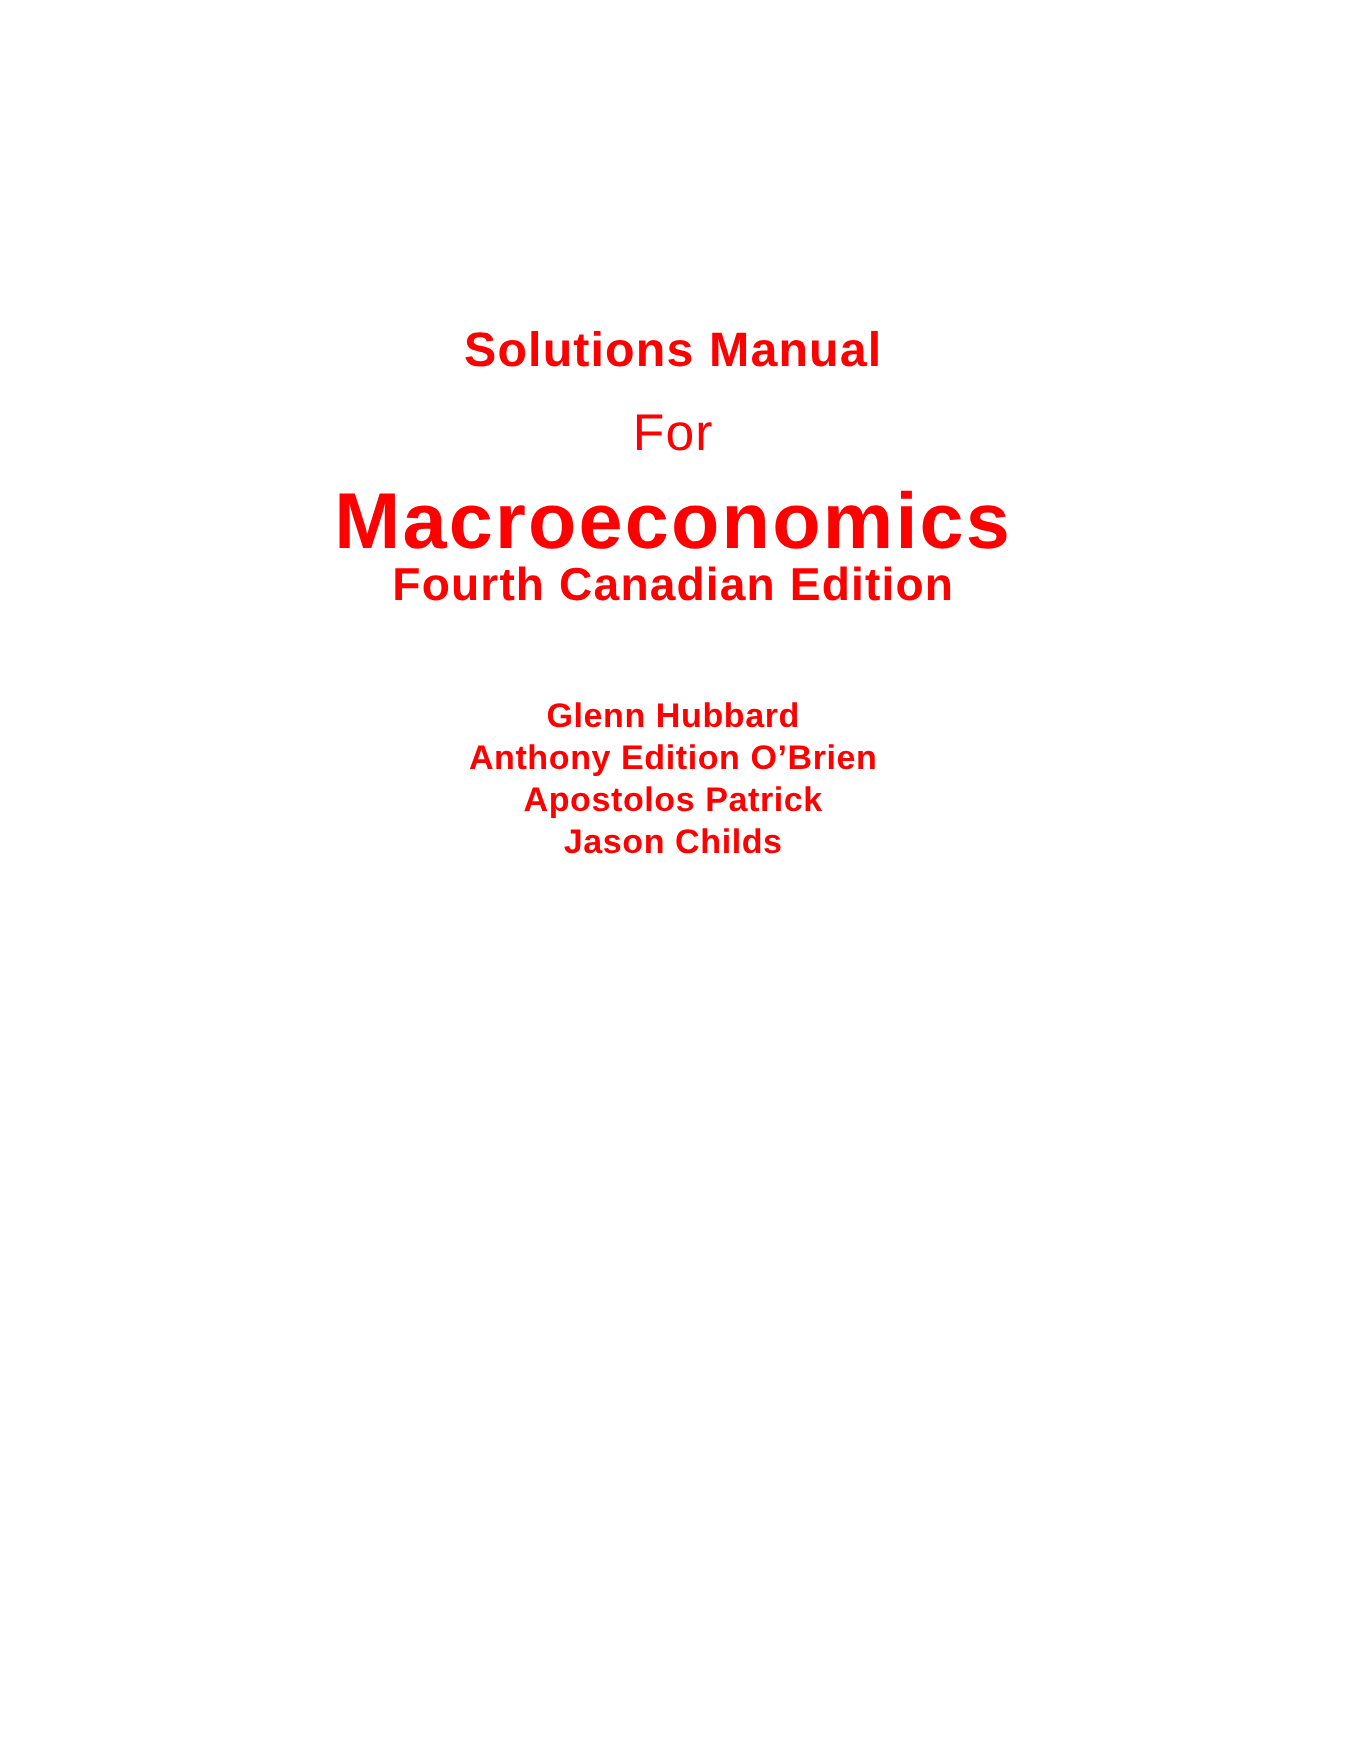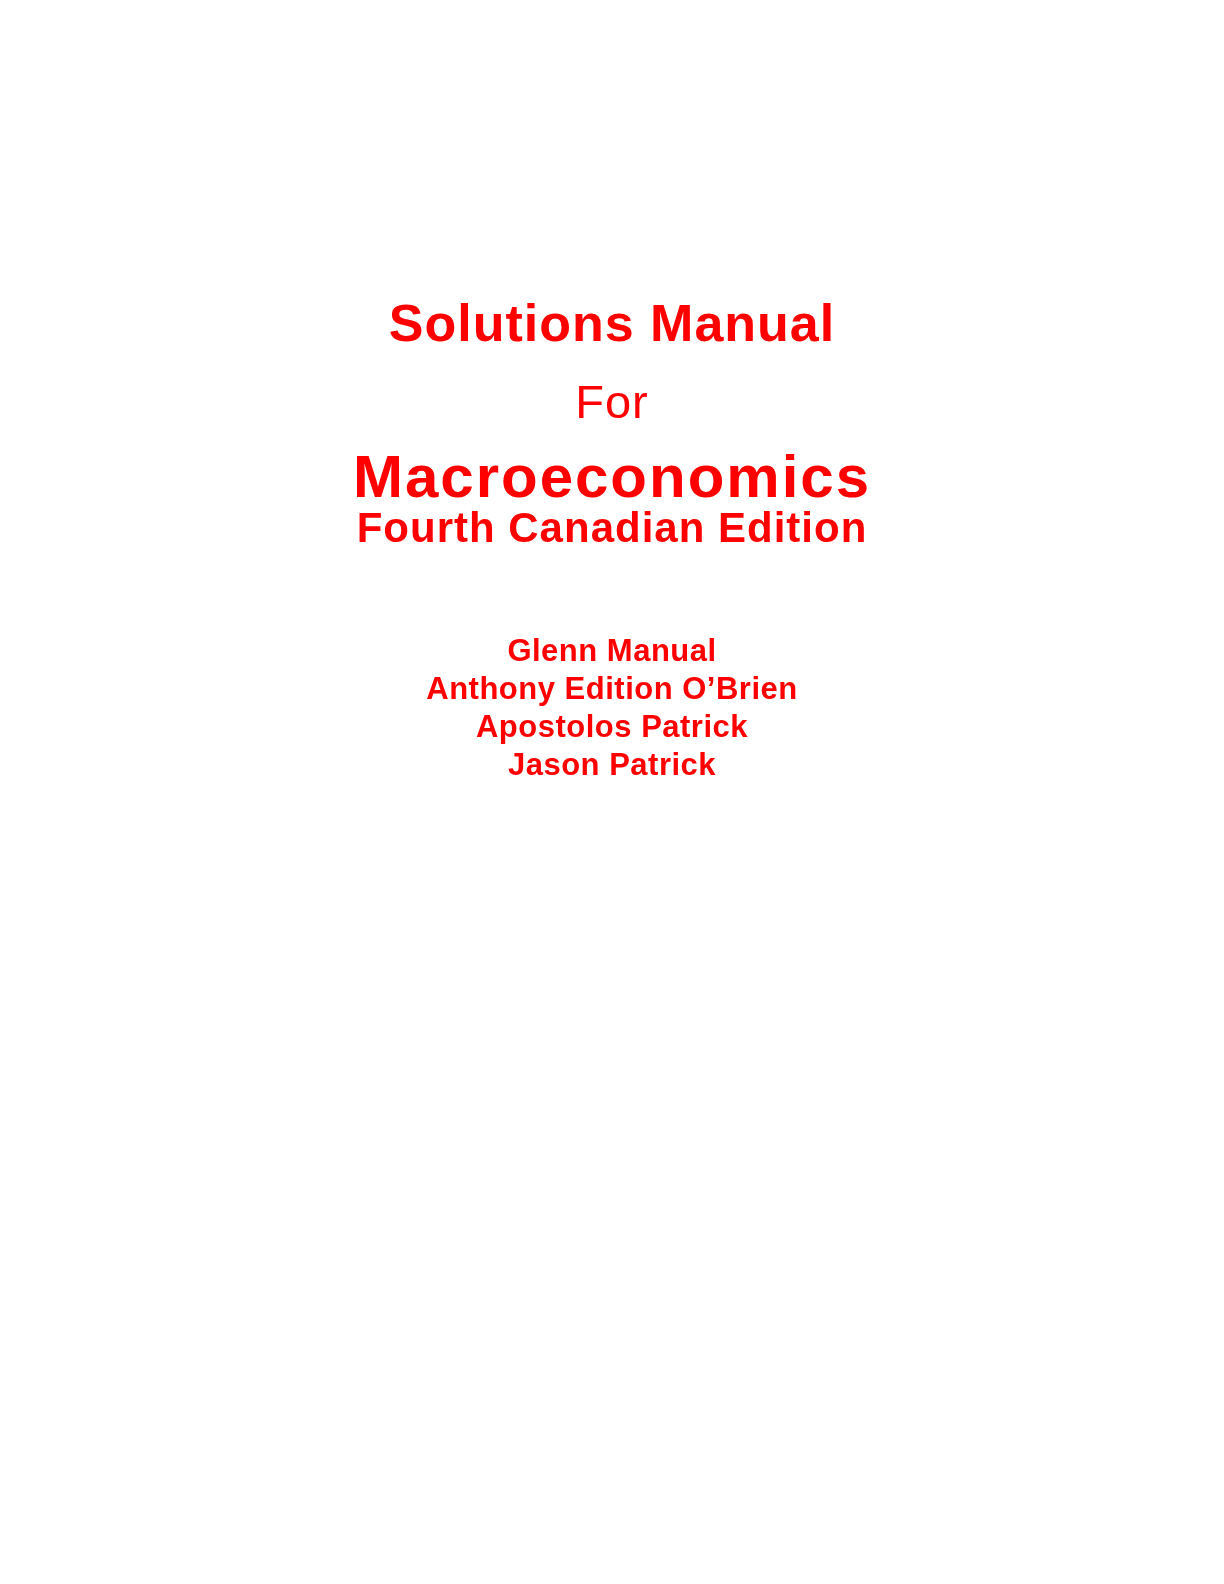--- a/index.html
+++ b/index.html
@@ -17,34 +17,34 @@
   }
   .title-block {
     position: absolute;
     top: 296px;
     left: 0;
     width: 100%;
     text-align: center;
     color: #ff0000;
   }
   .title-main {
-    font-size: 52px;
+    font-size: 44px;
     font-weight: 700;
     line-height: 1.05;
     letter-spacing: 1px;
   }
   .title-for {
     font-size: 47px;
     font-weight: 400;
     line-height: 1.0;
     margin-top: 27px;
     letter-spacing: 1px;
   }
   .title-book {
-    font-size: 60px;
+    font-size: 72px;
     font-weight: 700;
     line-height: 1.0;
     margin-top: 22px;
     letter-spacing: 2px;
   }
   .title-edition {
     font-size: 42px;
     font-weight: 700;
     line-height: 1.0;
     letter-spacing: 1px;
@@ -70,19 +70,19 @@
 <div class="page">
 
   <div class="title-block">
     <div class="title-main">Solutions Manual</div>
     <div class="title-for">For</div>
     <div class="title-book">Macroeconomics</div>
     <div class="title-edition">Fourth Canadian Edition</div>
   </div>
 
   <div class="authors">
-    <div class="author">Glenn Manual</div>
+    <div class="author">Glenn Hubbard</div>
     <div class="author">Anthony Edition O’Brien</div>
     <div class="author">Apostolos Patrick</div>
-    <div class="author">Jason Patrick</div>
+    <div class="author">Jason Childs</div>
   </div>
 
 </div>
 
 </body></html>

